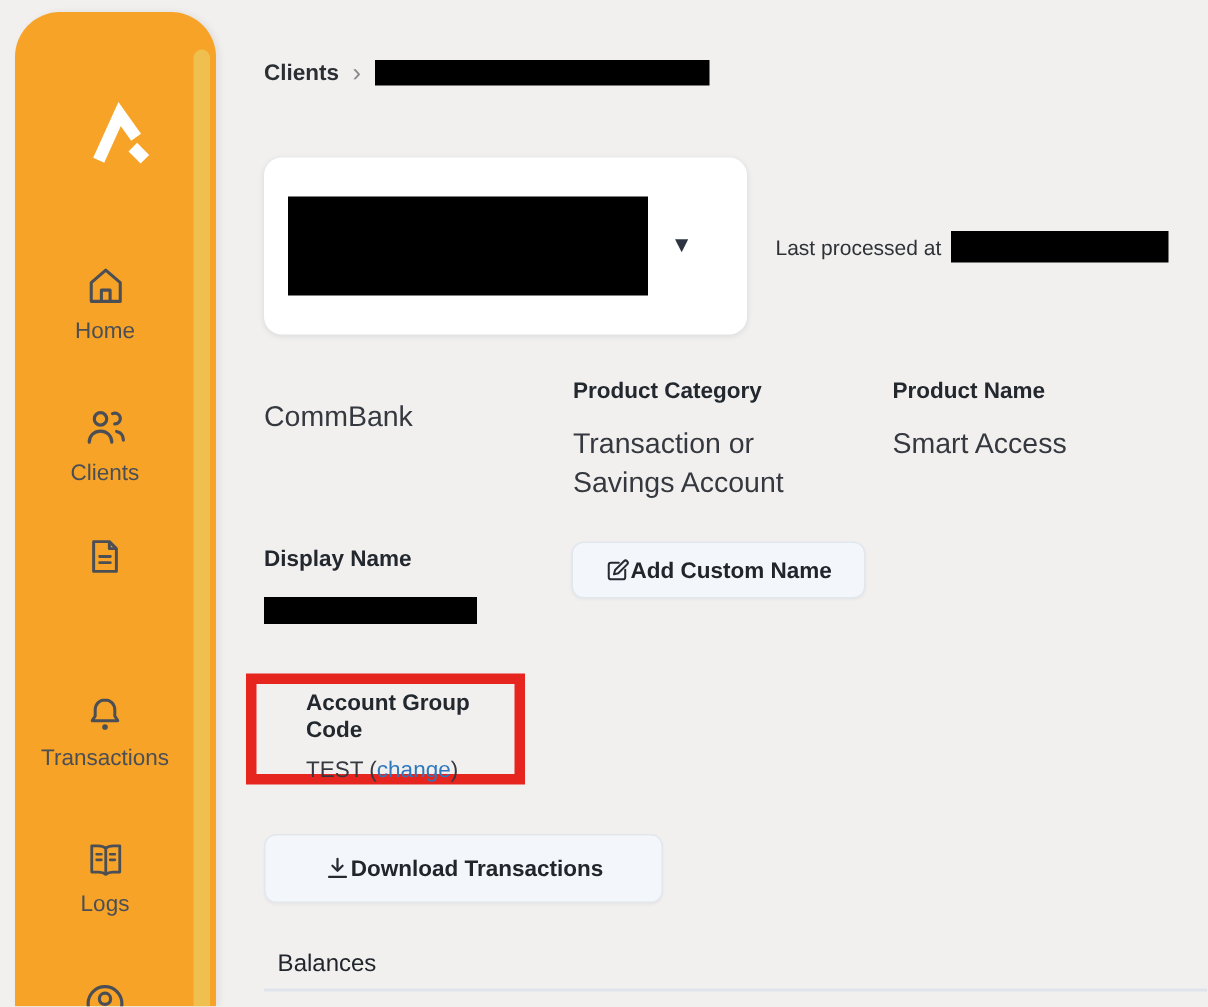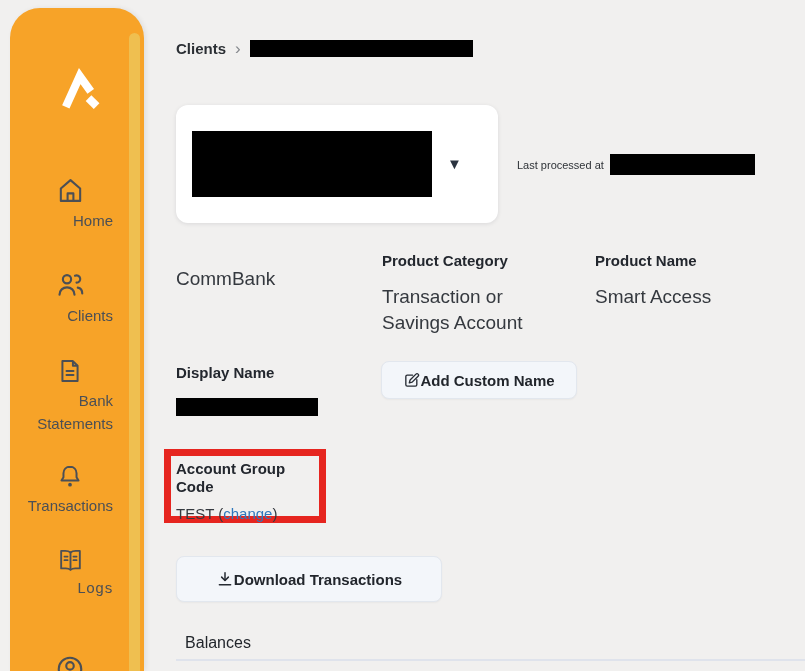--- a/index.html
+++ b/index.html
@@ -20,59 +20,59 @@
   body{font-family:"Liberation Sans","DejaVu Sans",sans-serif;background:var(--bg);}
   .screen{position:relative;width:805px;height:671px;overflow:hidden;background:var(--bg);}
 
   
   .sidebar{position:absolute;left:10px;top:8px;width:134px;height:663px;
     background:var(--orange);border-radius:30px 30px 0 0;
     box-shadow:2px 0 5px rgba(0,0,0,.07);}
   .sb-scroll{position:absolute;left:119px;top:25px;width:11px;height:638px;
     background:var(--orange-scroll);border-radius:6px 6px 0 0;}
   .logo{position:absolute;left:47px;top:60px;width:44px;height:44px;}
-  .nav-item{position:absolute;left:0;width:120px;padding:0 17px;text-align:right;cursor:pointer;}
+  .nav-item{position:absolute;left:0;width:120px;padding:0 17px;text-align:center;cursor:pointer;}
   .nav-item .nicon{display:block;margin:0 auto;}
   .nav-item .nlabel{display:block;margin-top:4px;font-size:15px;line-height:23px;color:var(--nav-ink);}
   .ni-home{top:168px;} .ni-clients{top:262px;} .ni-bank{top:349px;}
-  .ni-notif{top:454px;} .ni-logs{top:538px;font-family:Liberation Mono, monospace;} .ni-avatar{top:646px;}
+  .ni-notif{top:454px;} .ni-logs{top:551px;} .ni-avatar{top:646px;}
 
   
   .redact{background:#000;}
   .breadcrumb{position:absolute;left:176px;top:40px;display:flex;align-items:center;gap:9px;}
   .bc-root{font-size:15px;font-weight:700;color:#2B2F34;cursor:pointer;}
   .bc-sep{font-size:17px;color:#85888D;line-height:15px;}
   .bc-redact{width:223px;height:17px;}
 
   .acct-card{position:absolute;left:176px;top:105px;width:322px;height:118px;background:#fff;
     border-radius:12px;box-shadow:0 1px 4px rgba(15,23,42,.10);cursor:pointer;}
   .acct-redact{position:absolute;left:16px;top:26px;width:240px;height:66px;}
   .acct-caret{position:absolute;left:271px;top:50px;font-size:15px;color:#2B3440;}
 
   .lastproc{position:absolute;left:517px;top:154px;display:flex;align-items:center;gap:6px;}
-  .lastproc-label{font-size:11px;color:#2E3237;}
+  .lastproc-label{font-size:14px;color:#2E3237;}
   .lastproc-redact{width:145px;height:21px;}
 
   .field{position:absolute;}
   .f-bank{left:176px;top:252px;width:195px;}
   .f-prodcat{left:382px;top:252px;width:165px;}
   .f-prodname{left:595px;top:252px;width:195px;}
   .f-display{left:176px;top:364px;width:195px;}
   .field-label{font-size:15px;font-weight:700;color:var(--ink);line-height:18px;}
   .field-value{margin-top:14px;font-size:19px;color:var(--ink-soft);line-height:26px;}
   .display-redact{margin-top:16px;width:142px;height:18px;}
 
   .btn{display:flex;align-items:center;justify-content:center;gap:0;background:var(--btn-bg);
     border:1px solid var(--btn-border);border-radius:8px;box-shadow:0 1px 2px rgba(0,0,0,.04);
     font-size:15px;font-weight:700;color:#22262C;cursor:pointer;}
   .btn-add{position:absolute;left:381px;top:361px;width:196px;height:38px;}
   .btn-download{position:absolute;left:176px;top:556px;width:266px;height:46px;}
 
-  .agc-box{position:absolute;left:164px;top:449px;width:162px;height:74px;
-    border:7px solid var(--red);background:transparent;}
+  .agc-box{position:absolute;left:164px;top:449px;width:186px;height:74px;
+    border:7px solid var(--red);background:transparent;padding-left:28px;}
   .agc-inner{padding:4px 0 0 5px;}
   .agc-value{margin-top:9px;font-size:15px;color:var(--ink-soft);}
   .agc-link{color:#2F78BD;cursor:pointer;}
 
   .tabbar{position:absolute;left:176px;top:626px;width:629px;height:35px;display:flex;
     border-bottom:2px solid #DFE3EC;}
   .tab{position:relative;height:100%;display:flex;align-items:center;justify-content:center;
     font-size:16px;color:#22262C;cursor:pointer;}
   .tab-transactions{width:124px;color:var(--tab-blue);}
   .tab-transactions::after{content:"";position:absolute;left:0;right:0;bottom:-2px;height:3px;
@@ -109,21 +109,20 @@
       </svg>
       <span class="nlabel">Clients</span>
     </div>
 
     <div class="nav-item ni-bank">
       <svg class="nicon" width="28" height="28" viewBox="0 0 24 24">
         <path d="M5.5 3.5 H14.5 L18.5 7.5 V20.5 H5.5 Z" fill="none" stroke="#4B4F55" stroke-width="1.7" stroke-linejoin="round"></path>
         <path d="M14.5 3.5 V7.5 H18.5" fill="none" stroke="#4B4F55" stroke-width="1.7" stroke-linejoin="round"></path>
         <path d="M9 12 H15 M9 15.5 H15" stroke="#4B4F55" stroke-width="1.7" stroke-linecap="round"></path>
       </svg>
-      <span class="nlabel">Bank Statements</span>
     </div>
 
     <div class="nav-item ni-notif">
       <svg class="nicon" width="28" height="28" viewBox="0 0 24 24">
         <path d="M12 4 c-3.4 0 -5.6 2.5 -5.6 5.7 v3.4 l-1.7 2.7 h14.6 l-1.7 -2.7 v-3.4 c0 -3.2 -2.2 -5.7 -5.6 -5.7 z" fill="none" stroke="#4B4F55" stroke-width="1.7" stroke-linejoin="round"></path>
         <circle cx="12" cy="19.4" r="1.6" fill="#4B4F55"></circle>
       </svg>
       <span class="nlabel">Transactions</span>
     </div>
 

